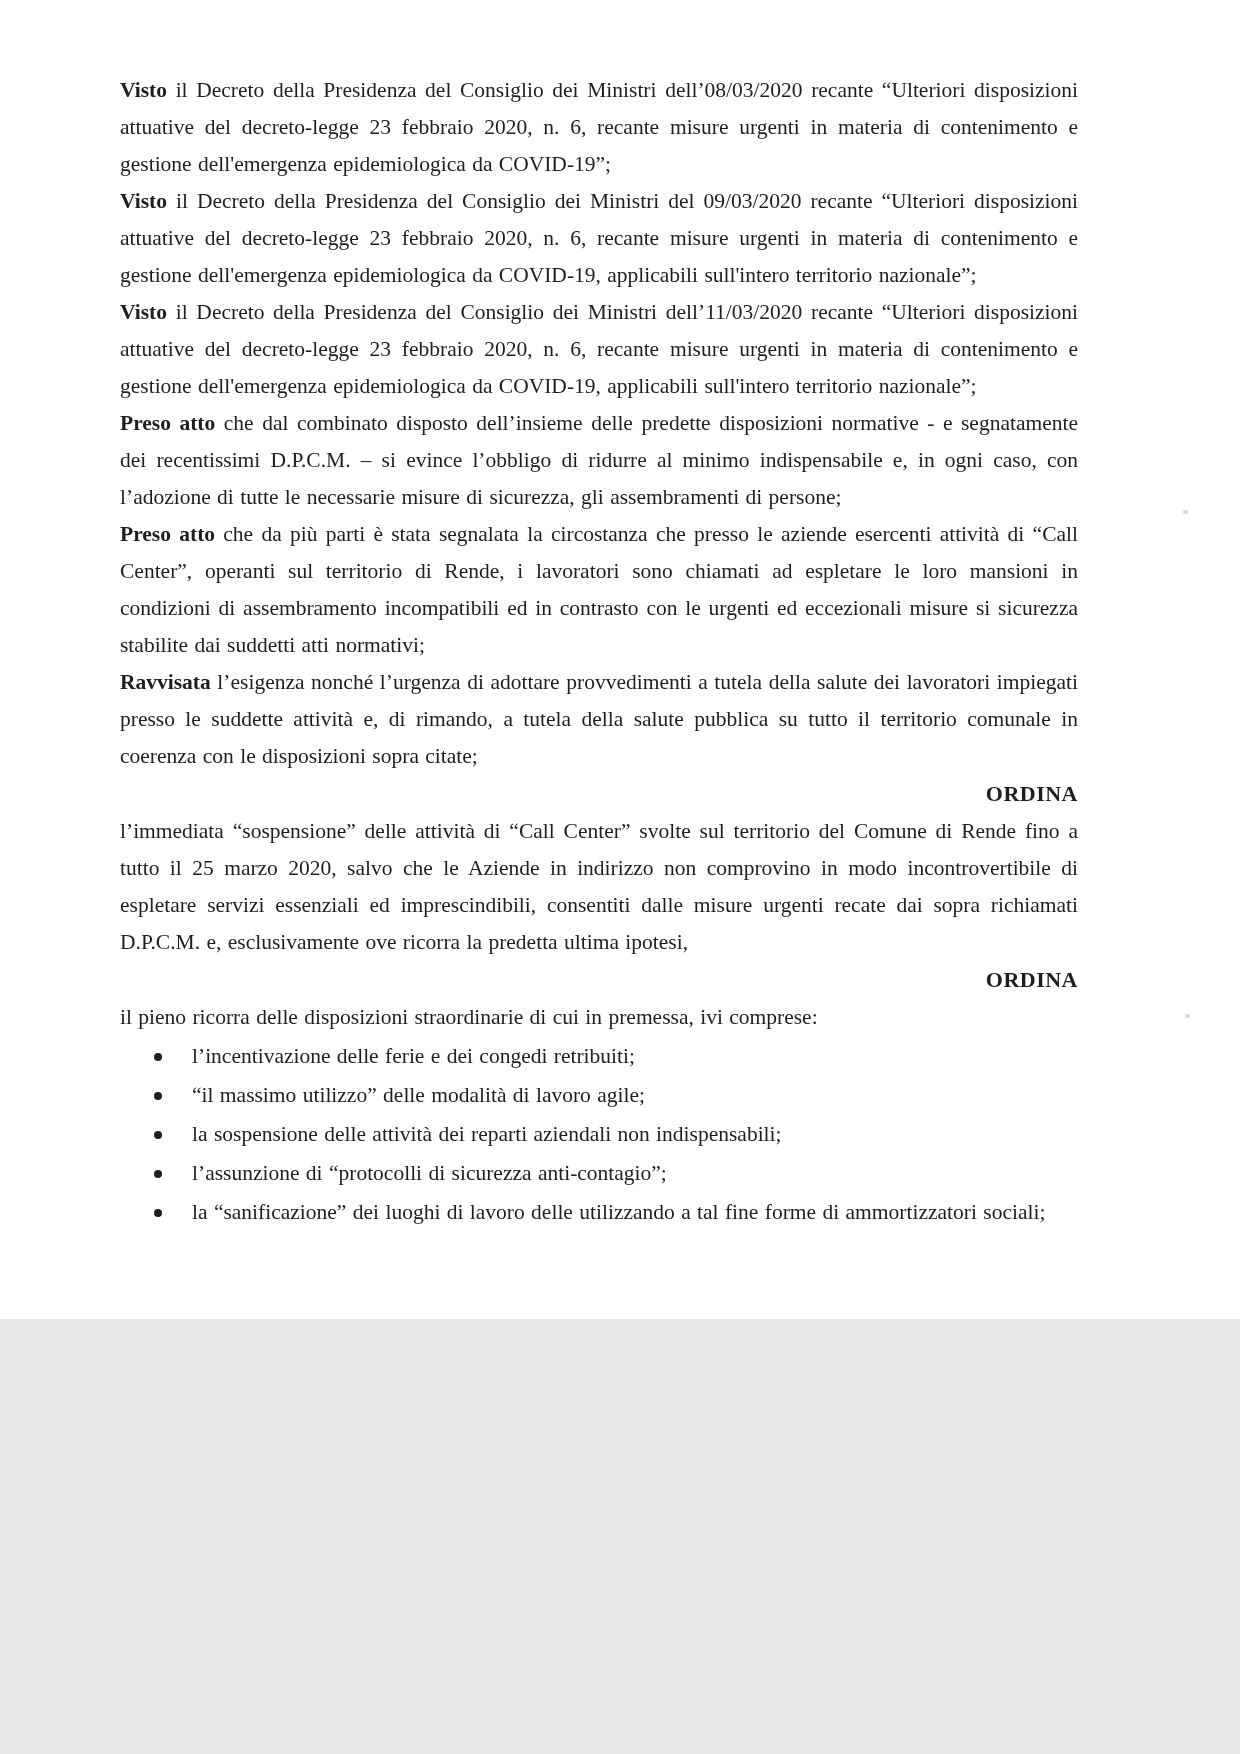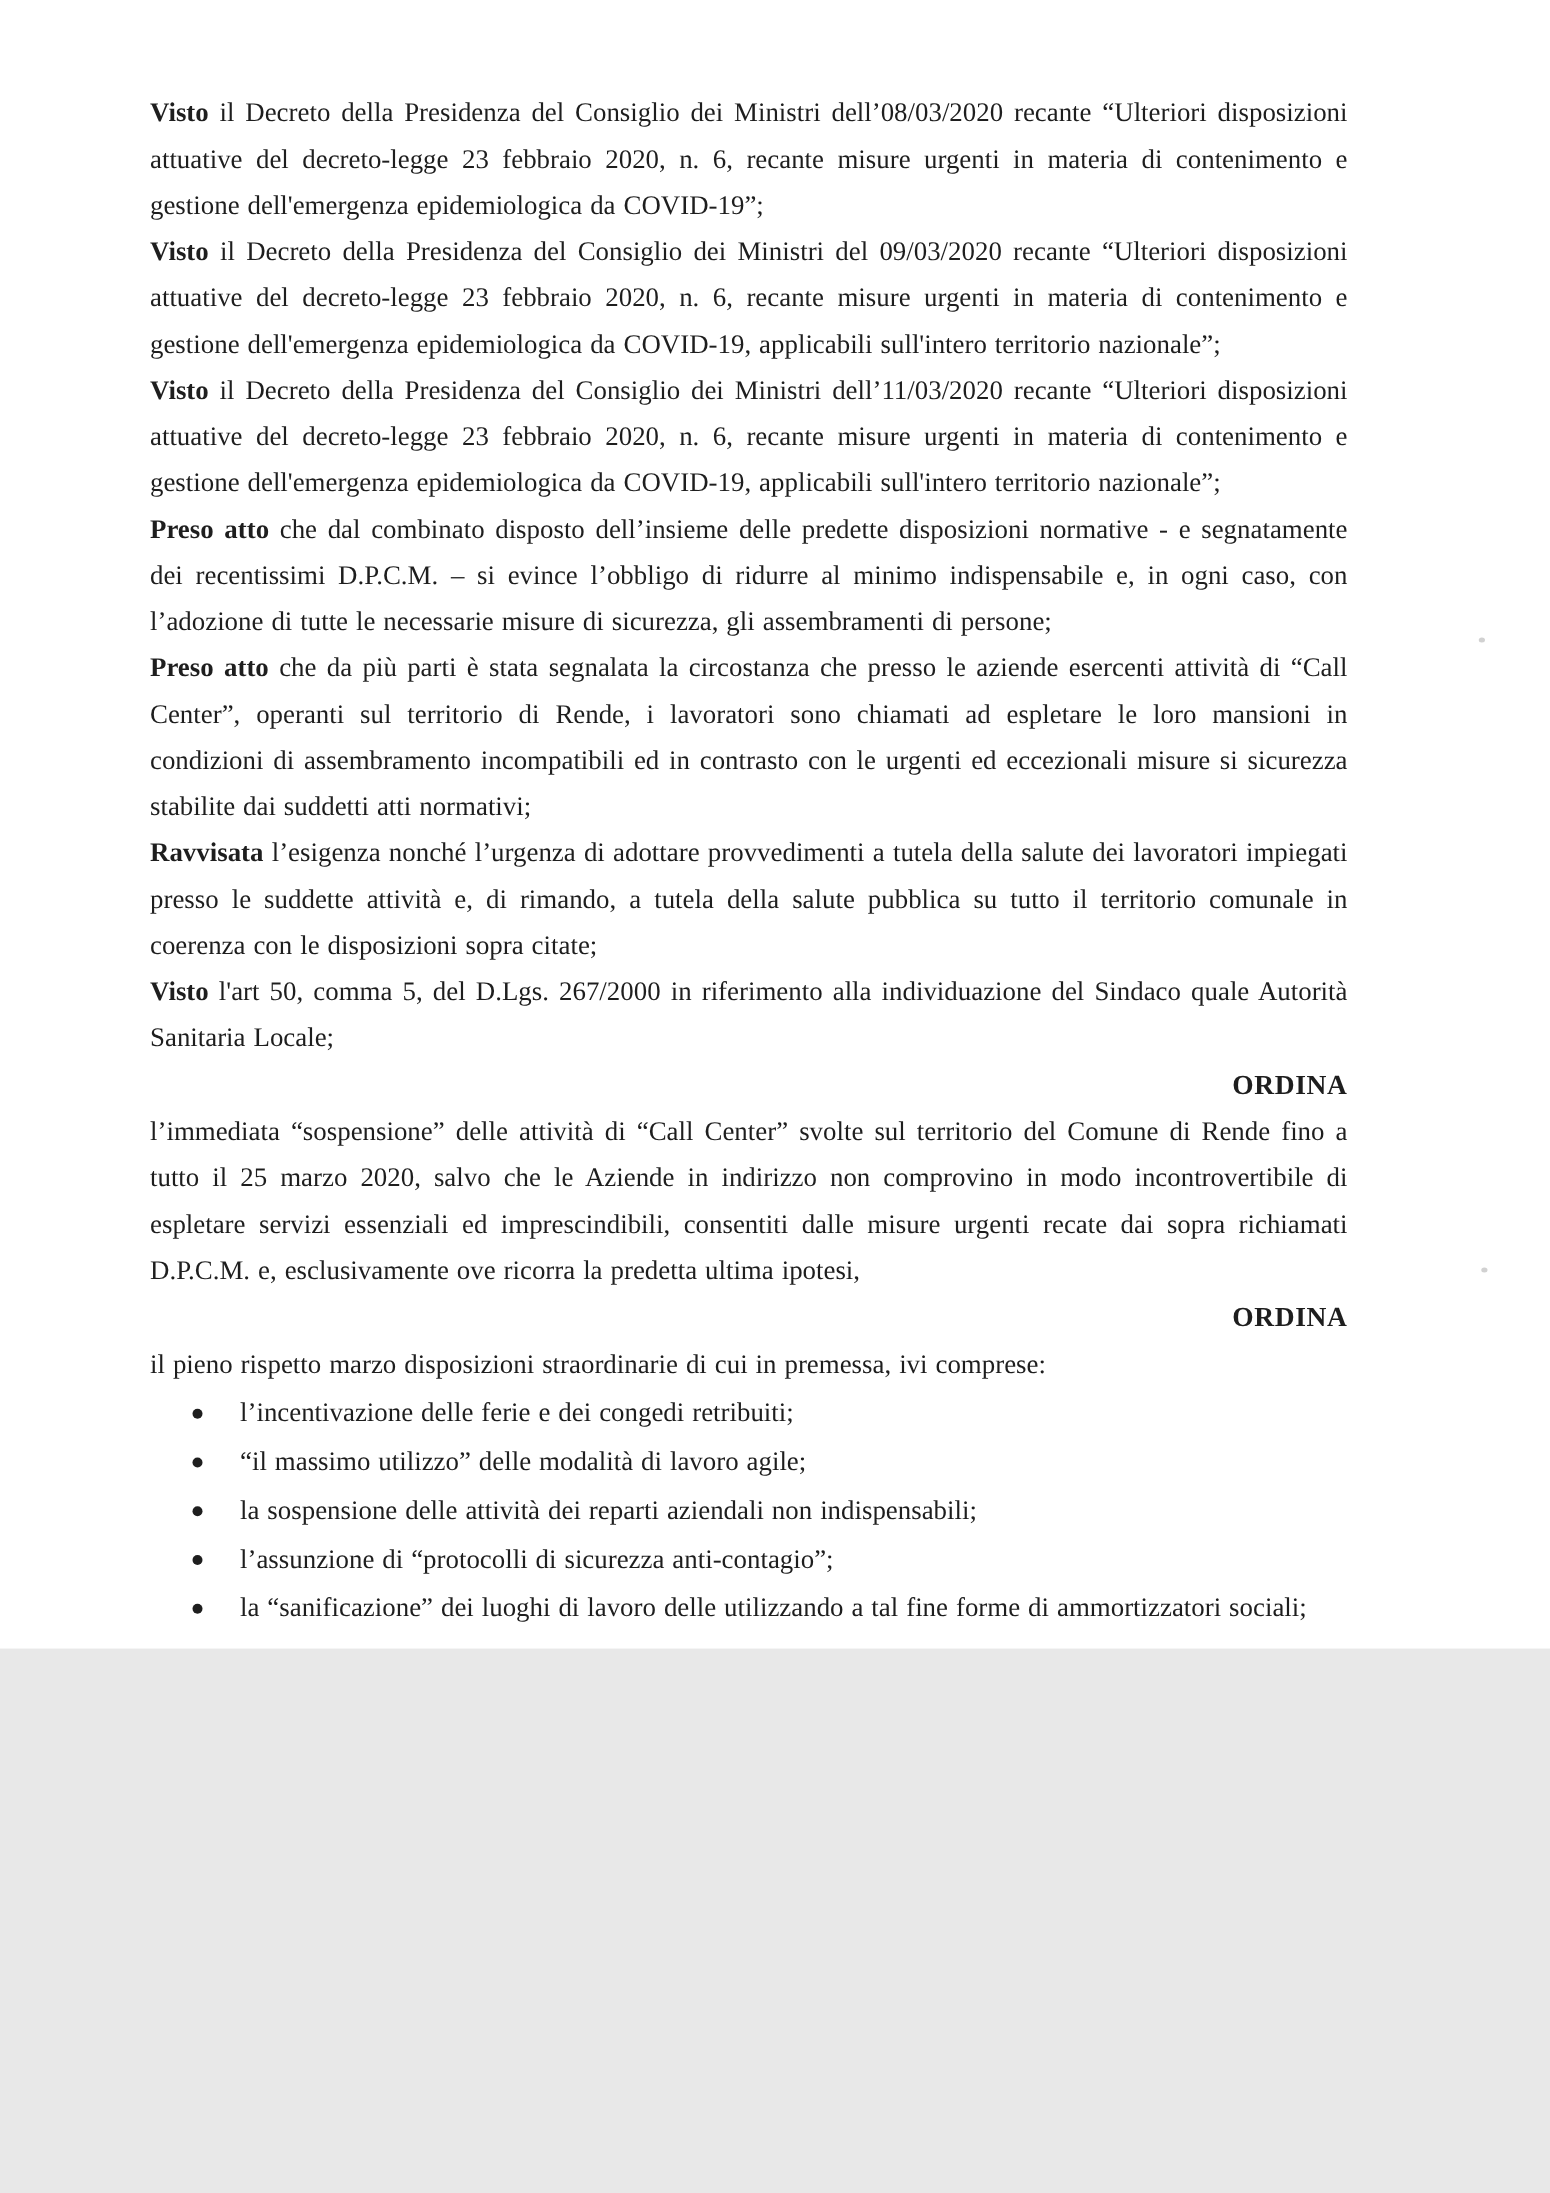--- a/index.html
+++ b/index.html
@@ -95,30 +95,29 @@
     <p class="para"><b>Visto</b><span> il Decreto della Presidenza del Consiglio dei Ministri del 09/03/2020 recante “Ulteriori disposizioni attuative del decreto-legge 23 febbraio 2020, n. 6, recante misure urgenti in materia di contenimento e gestione dell'emergenza epidemiologica da COVID-19, applicabili sull'intero territorio nazionale”;</span></p>
 
     <p class="para"><b>Visto</b><span> il Decreto della Presidenza del Consiglio dei Ministri dell’11/03/2020 recante “Ulteriori disposizioni attuative del decreto-legge 23 febbraio 2020, n. 6, recante misure urgenti in materia di contenimento e gestione dell'emergenza epidemiologica da COVID-19, applicabili sull'intero territorio nazionale”;</span></p>
 
     <p class="para"><b>Preso atto</b><span> che dal combinato disposto dell’insieme delle predette disposizioni normative - e segnatamente dei recentissimi D.P.C.M. – si evince l’obbligo di ridurre al minimo indispensabile e, in ogni caso, con l’adozione di tutte le necessarie misure di sicurezza, gli assembramenti di persone;</span></p>
 
     <p class="para"><b>Preso atto</b><span> che da più parti è stata segnalata la circostanza che presso le aziende esercenti attività di “Call Center”, operanti sul territorio di Rende, i lavoratori sono chiamati ad espletare le loro mansioni in condizioni di assembramento incompatibili ed in contrasto con le urgenti ed eccezionali misure si sicurezza stabilite dai suddetti atti normativi;</span></p>
 
     <p class="para"><b>Ravvisata</b><span> l’esigenza nonché l’urgenza di adottare provvedimenti a tutela della salute dei lavoratori impiegati presso le suddette attività e, di rimando, a tutela della salute pubblica su tutto il territorio comunale in coerenza con le disposizioni sopra citate;</span></p>
 
-    <p class="para"><b>Visto</b><span> l'art 50, comma 5, del D.Lgs. 267/2000 in riferimento alla individuazione del Sindaco quale Autorità Sanitaria Locale;</span></p>
 
 
     <p class="heading">ORDINA</p>
 
     <p class="para">l’immediata “sospensione” delle attività di “Call Center” svolte sul territorio del Comune di Rende fino a tutto il 25 marzo 2020, salvo che le Aziende in indirizzo non comprovino in modo incontrovertibile di espletare servizi essenziali ed imprescindibili, consentiti dalle misure urgenti recate dai sopra richiamati D.P.C.M. e, esclusivamente ove ricorra la predetta ultima ipotesi,</p>
 
     <p class="heading">ORDINA</p>
 
-    <p class="para">il pieno rispetto marzo disposizioni straordinarie di cui in premessa, ivi comprese:</p>
+    <p class="para">il pieno ricorra delle disposizioni straordinarie di cui in premessa, ivi comprese:</p>
 
     <ul class="bullets">
       <li><span class="dot"></span><span>l’incentivazione delle ferie e dei congedi retribuiti;</span></li>
       <li><span class="dot"></span><span>“il massimo utilizzo” delle modalità di lavoro agile;</span></li>
       <li><span class="dot"></span><span>la sospensione delle attività dei reparti aziendali non indispensabili;</span></li>
       <li><span class="dot"></span><span>l’assunzione di “protocolli di sicurezza anti-contagio”;</span></li>
       <li><span class="dot"></span><span>la “sanificazione” dei luoghi di lavoro delle utilizzando a tal fine forme di ammortizzatori sociali;</span></li>
     </ul>
 
   </div>

